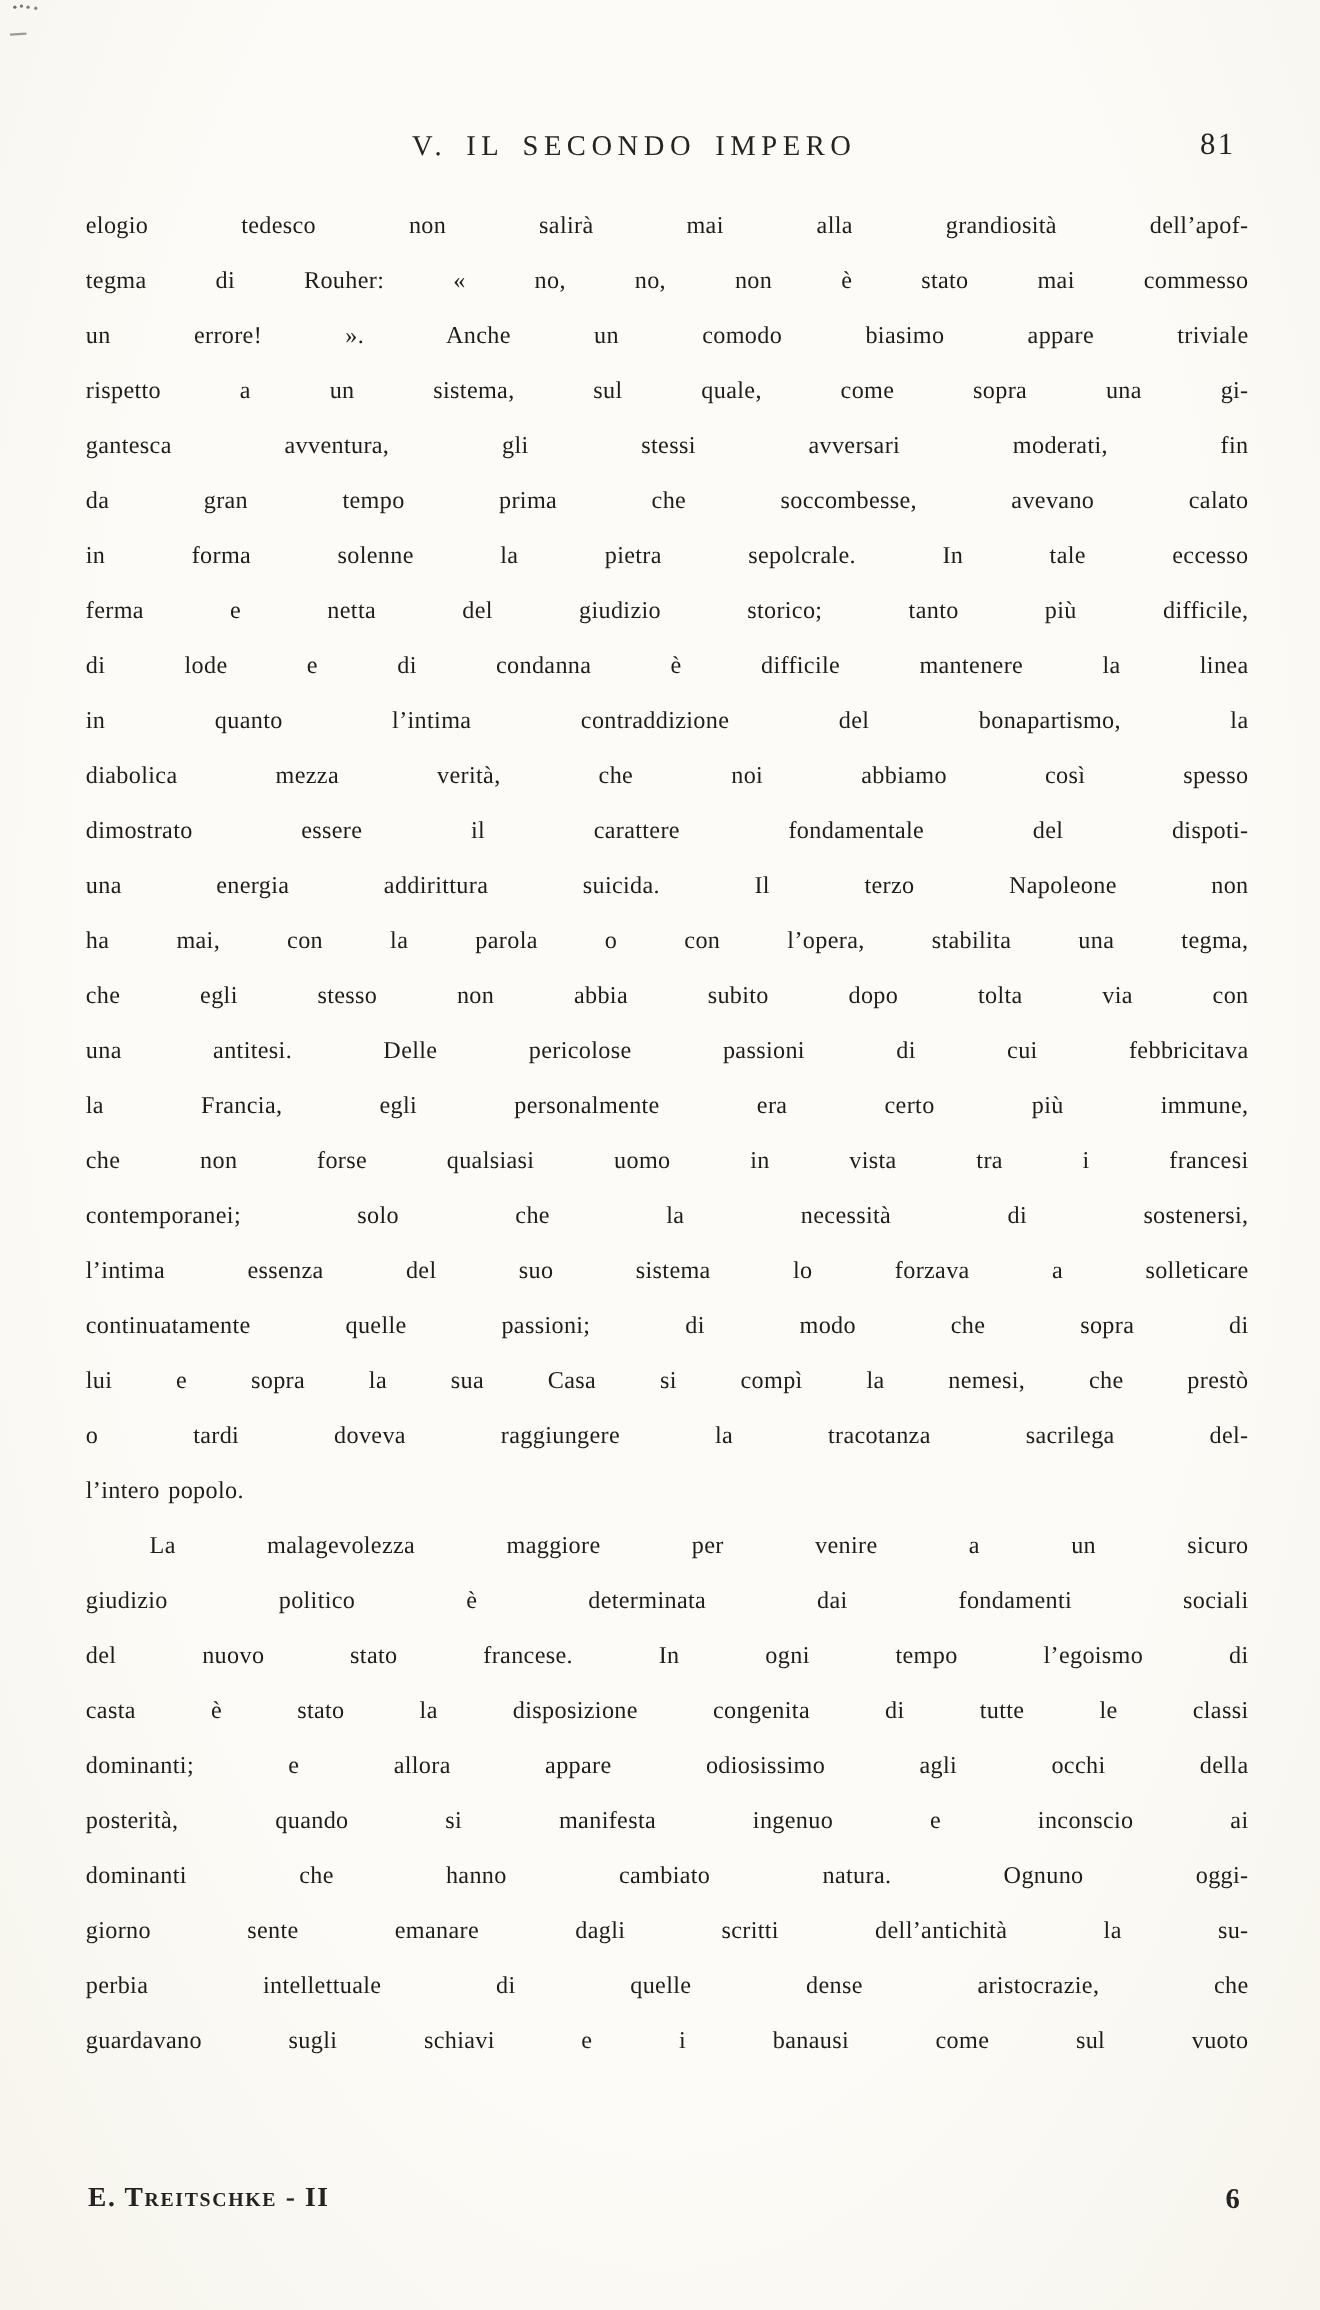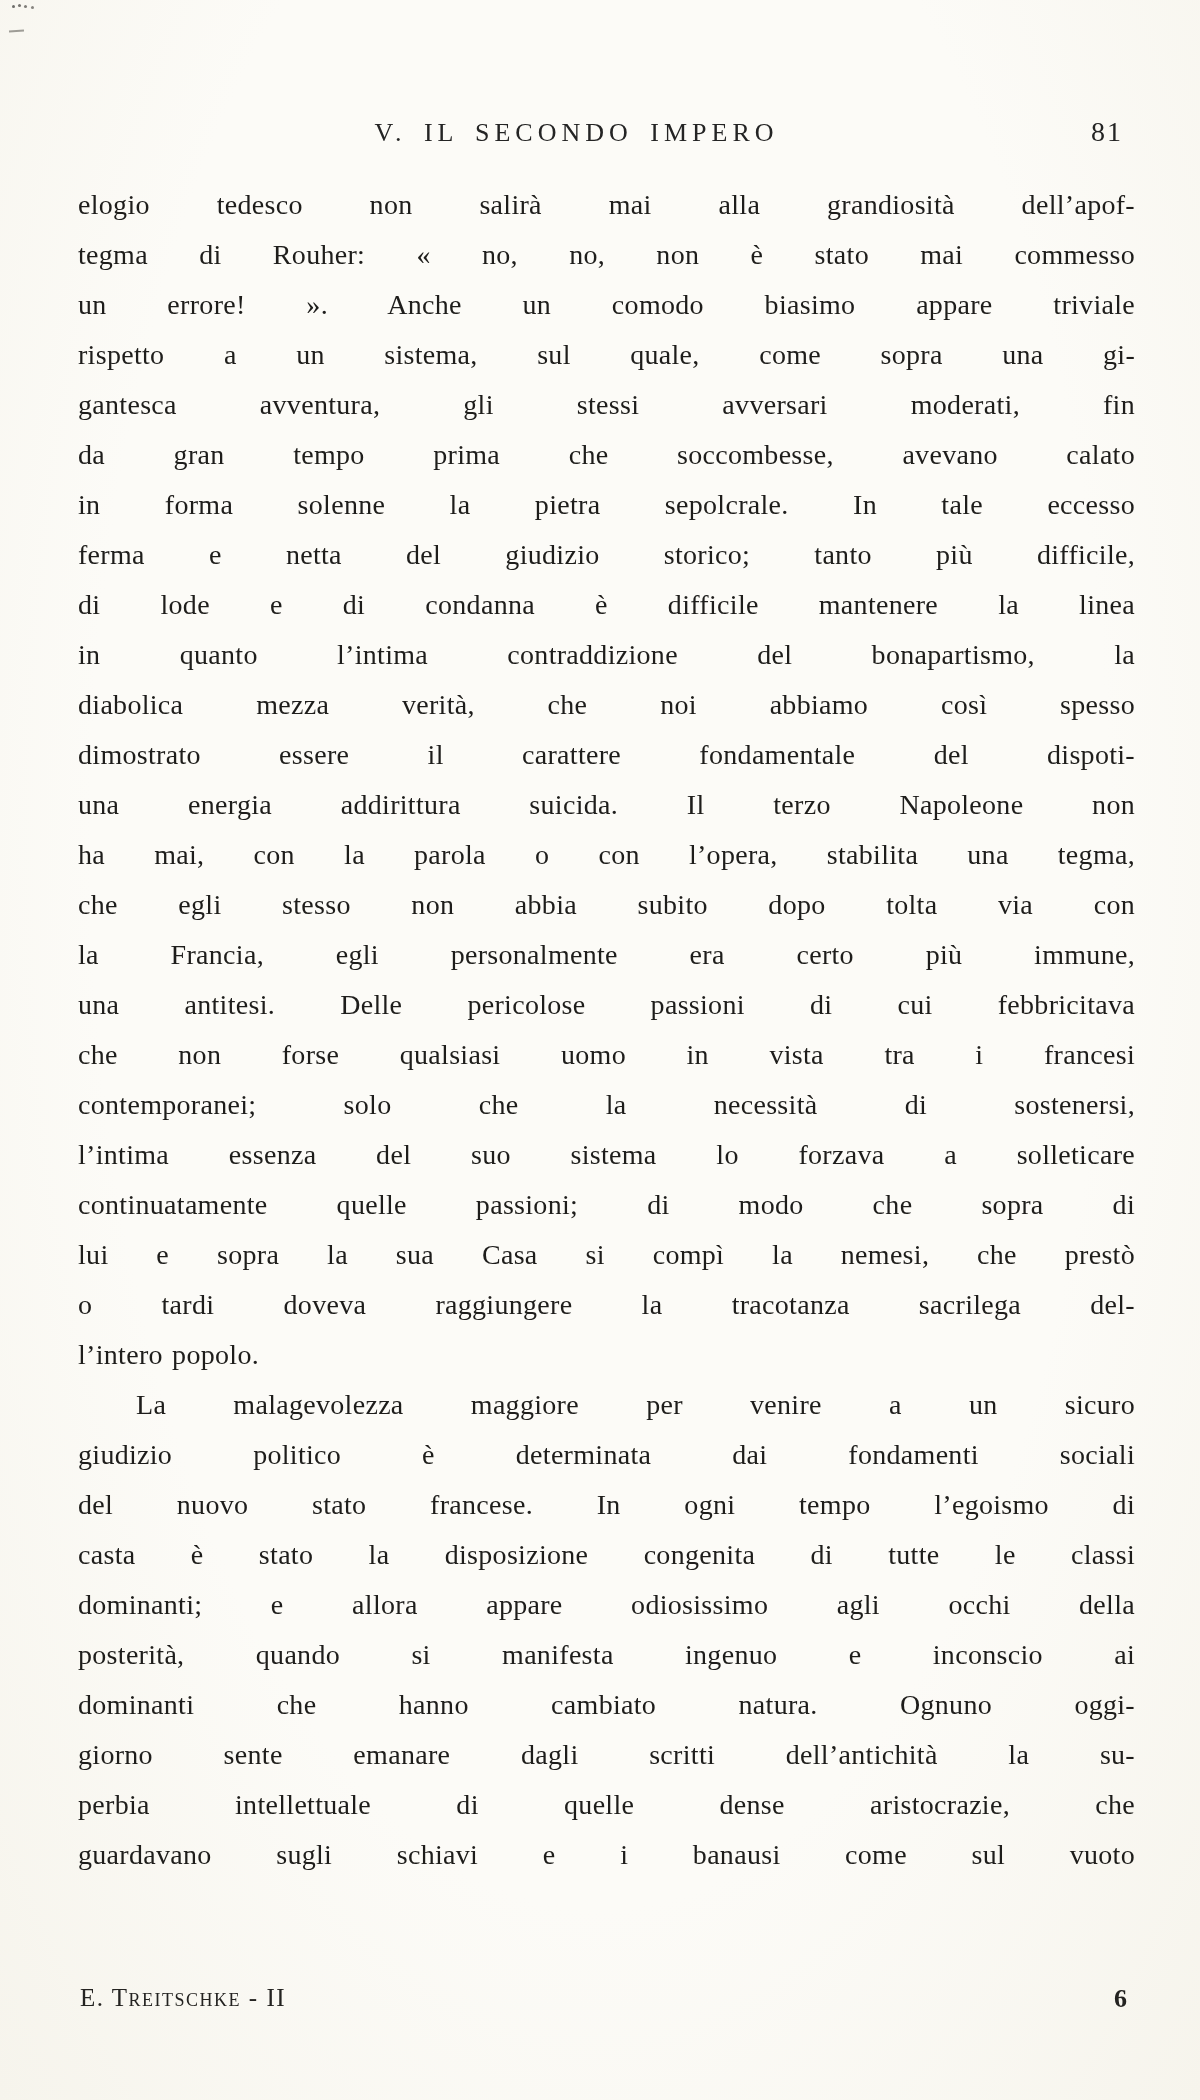--- a/index.html
+++ b/index.html
@@ -74,21 +74,21 @@
   .text-block {
     position: absolute;
     left: 78px;
     top: 180px;
     width: 1057px;
   }
   .paragraph {
     margin: 0;
   }
   .line {
-    font-size: 28px;
+    font-size: 22px;
     line-height: 50px;
     letter-spacing: 0.3px;
     word-spacing: 2px;
     text-align: justify;
     text-align-last: justify;
     -moz-text-align-last: justify;
     white-space: normal;
     color: #1e1d1b;
   }
   .line.no-justify {
@@ -105,21 +105,21 @@
     left: 78px;
     top: 1984px;
     width: 1057px;
     height: 40px;
   }
   .footer-signature {
     position: absolute;
     left: 2px;
     top: 0;
     font-size: 25px;
-    font-weight: 400;
+    font-weight: 700;
     font-variant: small-caps;
     letter-spacing: 1.5px;
     color: #242321;
     text-align: right;
   }
   .footer-page-number {
     position: absolute;
     right: 8px;
     top: 0;
     font-size: 26px;
@@ -151,22 +151,22 @@
         <div class="line">da gran tempo prima che soccombesse, avevano calato</div>
         <div class="line">in forma solenne la pietra sepolcrale. In tale eccesso</div>
         <div class="line">ferma e netta del giudizio storico; tanto più difficile,</div>
         <div class="line">di lode e di condanna è difficile mantenere la linea</div>
         <div class="line">in quanto l’intima contraddizione del bonapartismo, la</div>
         <div class="line">diabolica mezza verità, che noi abbiamo così spesso</div>
         <div class="line">dimostrato essere il carattere fondamentale del dispoti-</div>
         <div class="line">una energia addirittura suicida. Il terzo Napoleone non</div>
         <div class="line">ha mai, con la parola o con l’opera, stabilita una tegma,</div>
         <div class="line">che egli stesso non abbia subito dopo tolta via con</div>
+        <div class="line">una antitesi. Delle pericolose passioni di cui febbricitava</div>
         <div class="line">la Francia, egli personalmente era certo più immune,</div>
-        <div class="line">una antitesi. Delle pericolose passioni di cui febbricitava</div>
         <div class="line">che non forse qualsiasi uomo in vista tra i francesi</div>
         <div class="line">contemporanei; solo che la necessità di sostenersi,</div>
         <div class="line">l’intima essenza del suo sistema lo forzava a solleticare</div>
         <div class="line">continuatamente quelle passioni; di modo che sopra di</div>
         <div class="line">lui e sopra la sua Casa si compì la nemesi, che prestò</div>
         <div class="line">o tardi doveva raggiungere la tracotanza sacrilega del-</div>
         <div class="line no-justify">l’intero popolo.</div>
       </div>
       <div class="paragraph">
         <div class="line indent">La malagevolezza maggiore per venire a un sicuro</div>

